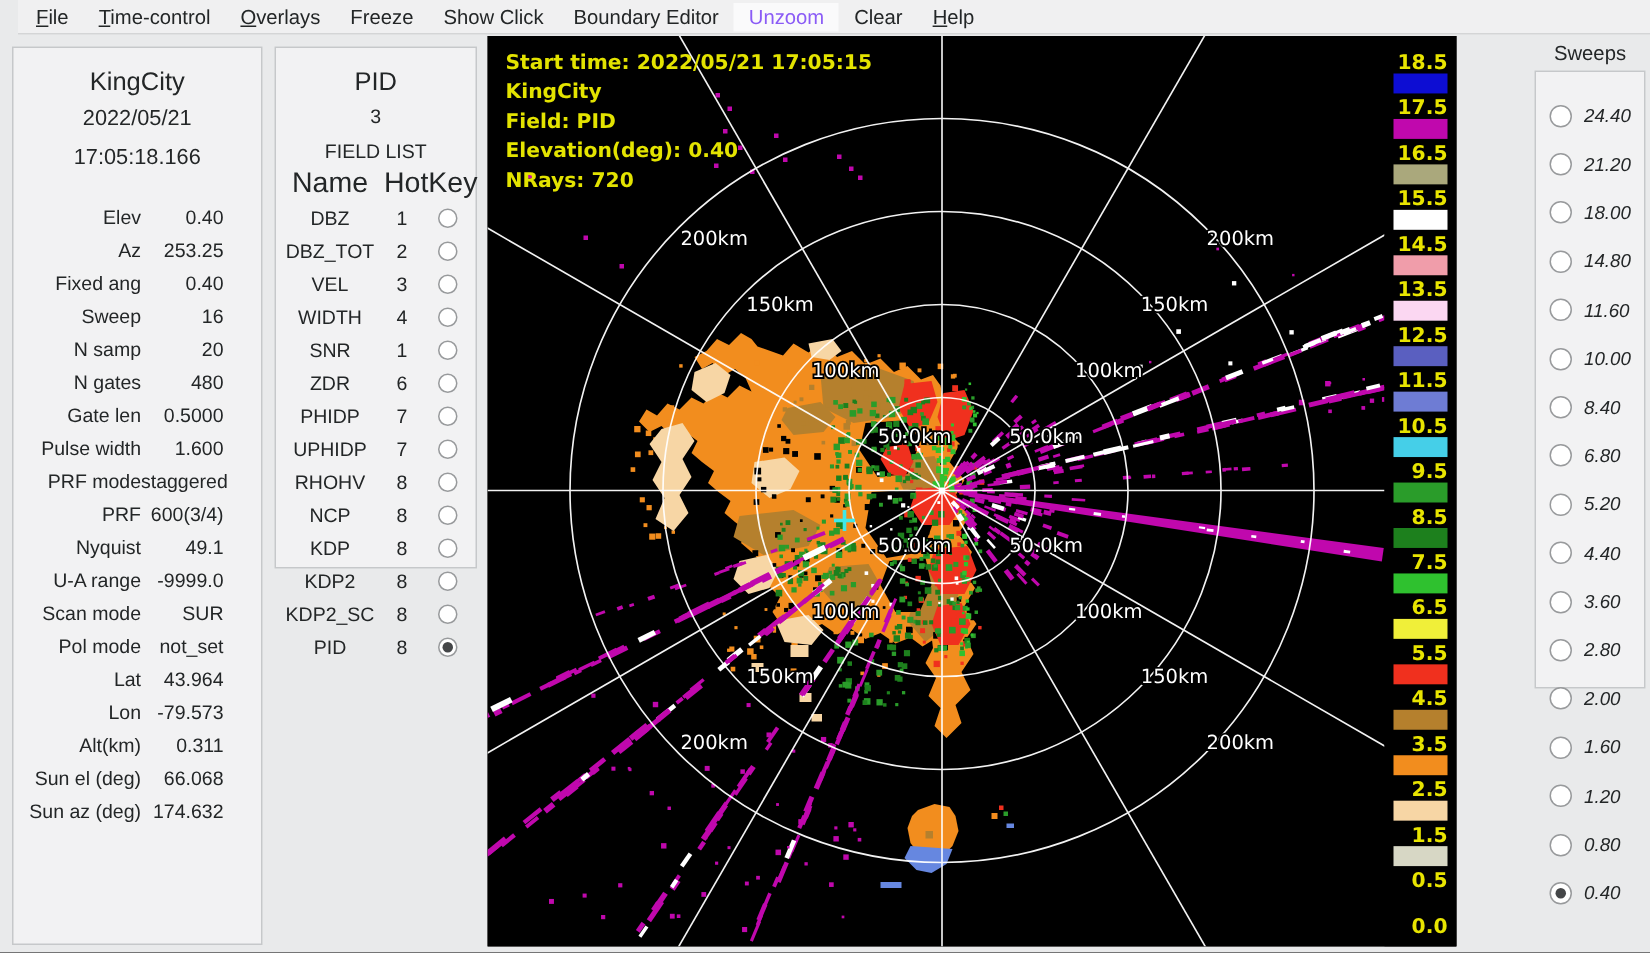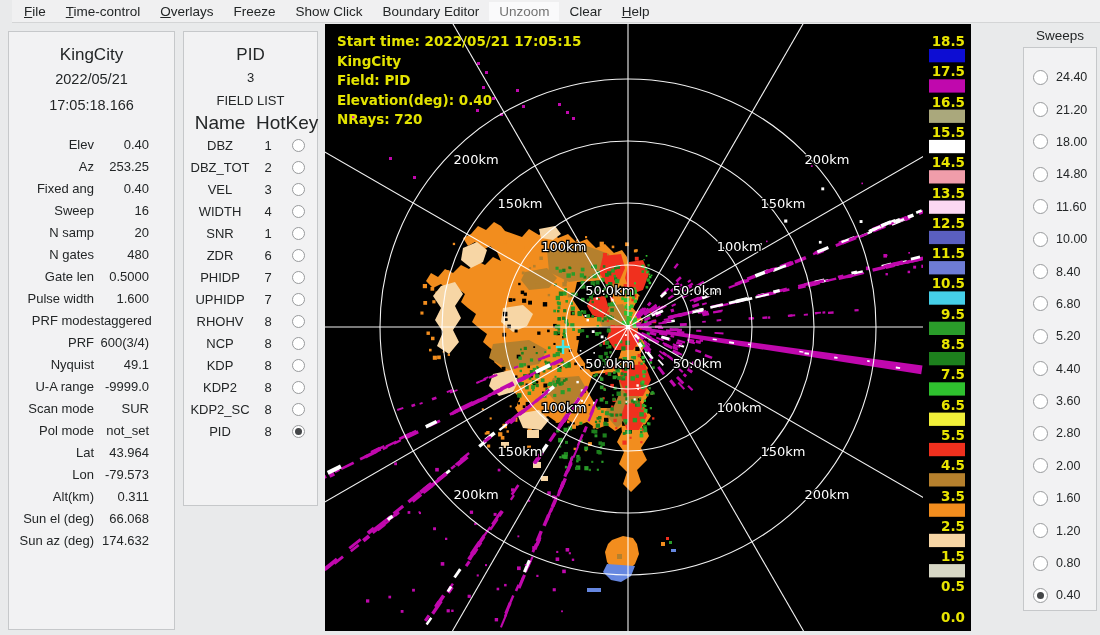--- a/index.html
+++ b/index.html
@@ -2,51 +2,51 @@
 <html><head>
 <meta charset="utf-8">
 <style>
   html,body{margin:0;padding:0;}
   body{width:1100px;height:635px;background:#e9eaeb;font-family:"Liberation Sans",sans-serif;
        position:relative;overflow:hidden;color:#232627;-webkit-font-smoothing:antialiased;}
   
   .menubar{position:absolute;left:12px;top:0;width:1100px;height:23px;background:#f0f0f1;
            border-bottom:1px solid #d4d5d6;display:flex;align-items:center;font-size:13.5px;padding-left:2px;box-sizing:border-box;}
   .menu-item{padding:2px 10px;white-space:nowrap;cursor:default;}
-  .menu-item.disabled{color:#737373;background:#fafafb;}
+  .menu-item.disabled{color:#8b5cf6;background:#fafafb;}
   u{text-decoration:underline;}
   
   .panel{position:absolute;background:#f2f2f3;border:1px solid #c6c8ca;box-sizing:border-box;}
   #station-panel{left:8px;top:31px;width:167px;height:599px;}
   .p-title{text-align:center;font-size:17px;margin-top:12px;line-height:22px;}
   .p-sub{text-align:center;font-size:14.5px;line-height:26px;}
   .s-rows{margin-top:15px;}
   .s-row{display:flex;height:22px;align-items:center;font-size:13px;}
   .s-row .lbl{flex:0 0 85px;text-align:right;}
   .s-row .val{flex:1;text-align:right;padding-right:25px;}
-  #field-panel{left:183px;top:31px;width:135px;height:475px;}
+  #field-panel{left:183px;top:31px;width:135px;height:348px;}
   .f-list-title{text-align:center;font-size:13px;line-height:22px;margin-top:1px;}
   .f-head{display:flex;font-size:19px;height:22px;align-items:center;}
   .f-head .c1{flex:0 0 72px;text-align:center;}
   .f-head .c2{flex:1;text-align:left;}
   .f-row{display:flex;height:22px;align-items:center;font-size:13px;}
   .f-row .fname{flex:0 0 72px;text-align:center;}
   .f-row .fkey{flex:0 0 24px;text-align:center;}
   .f-row .fradio{flex:1;display:flex;justify-content:center;}
   
   .radio{width:13px;height:13px;border:1px solid #989a9c;border-radius:50%;background:#fff;
          display:inline-flex;align-items:center;justify-content:center;box-sizing:border-box;cursor:default;}
   .radio .dot{width:7px;height:7px;border-radius:50%;background:transparent;}
   .radio.sel .dot{background:#444648;}
   
   #radar{position:absolute;left:325px;top:24px;width:646px;height:607px;background:#000;}
   #radar svg{display:block;}
   
   #sweeps-title{position:absolute;left:1023px;top:28px;width:74px;text-align:center;font-size:13.5px;}
-  #sweeps-card{left:1023px;top:47px;width:74px;height:564px;padding-top:13px;}
+  #sweeps-card{left:1023px;top:47px;width:74px;height:412px;padding-top:13px;font-style:italic;}
   .sw-row{height:32.4px;display:flex;align-items:center;padding-left:9px;font-size:12.5px;gap:8px;}
   .sw-row .radio{width:15px;height:15px;}
 </style>
 </head>
 <body>
 
 <div class="menubar">
     <div class="menu-item"><u>F</u>ile</div>
     <div class="menu-item"><u>T</u>ime-control</div>
     <div class="menu-item"><u>O</u>verlays</div>

